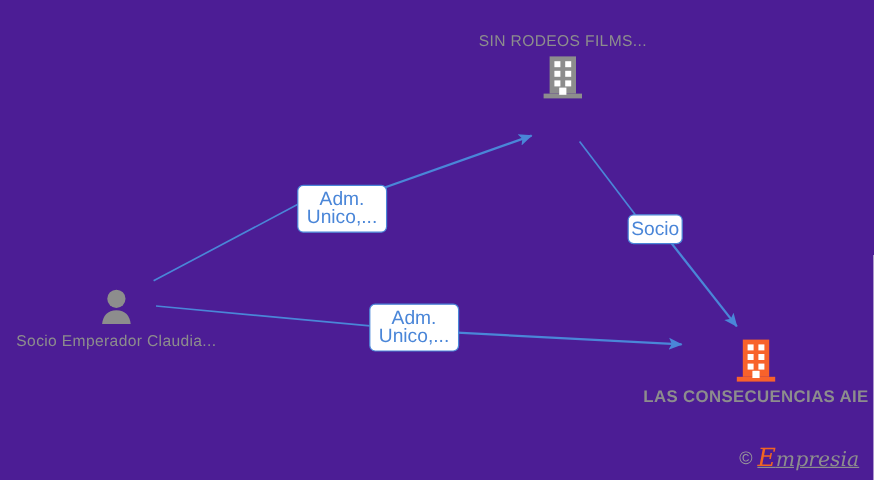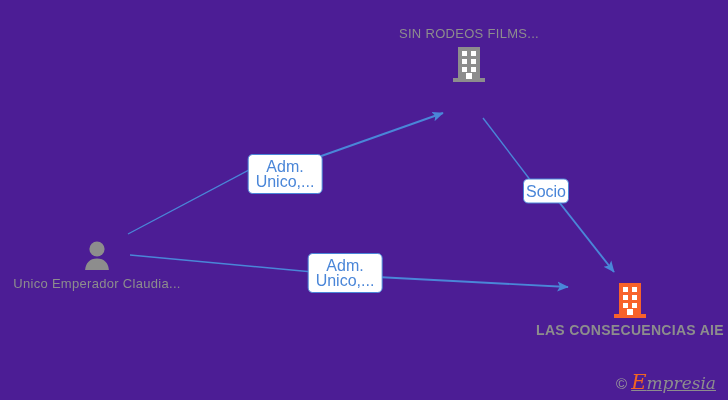--- a/index.html
+++ b/index.html
@@ -172,21 +172,21 @@
 CONSECUENCIAS AIE</div>
   </div>
 
   <div class="node person" style="left:97px; top:240px;">
     <span class="node-icon">
       <svg width="34" height="32" viewBox="0 0 34 32" xmlns="http://www.w3.org/2000/svg">
         <circle cx="17" cy="9" r="7.6" fill="#8d8d8d"></circle>
         <path d="M17 18.5c-7.3 0-11.3 4.6-11.9 11.5h23.8C28.3 23.1 24.3 18.5 17 18.5z" fill="#8d8d8d"></path>
       </svg>
     </span>
-    <div class="node-label">Unico
+    <div class="node-label">Socio
 Emperador
 Claudia...</div>
   </div>
 
   <div class="edge-label" style="left:285px; top:174px;">Adm.
 Unico,...</div>
 
   <div class="edge-label" style="left:345px; top:273px;">Adm.
 Unico,...</div>
 

